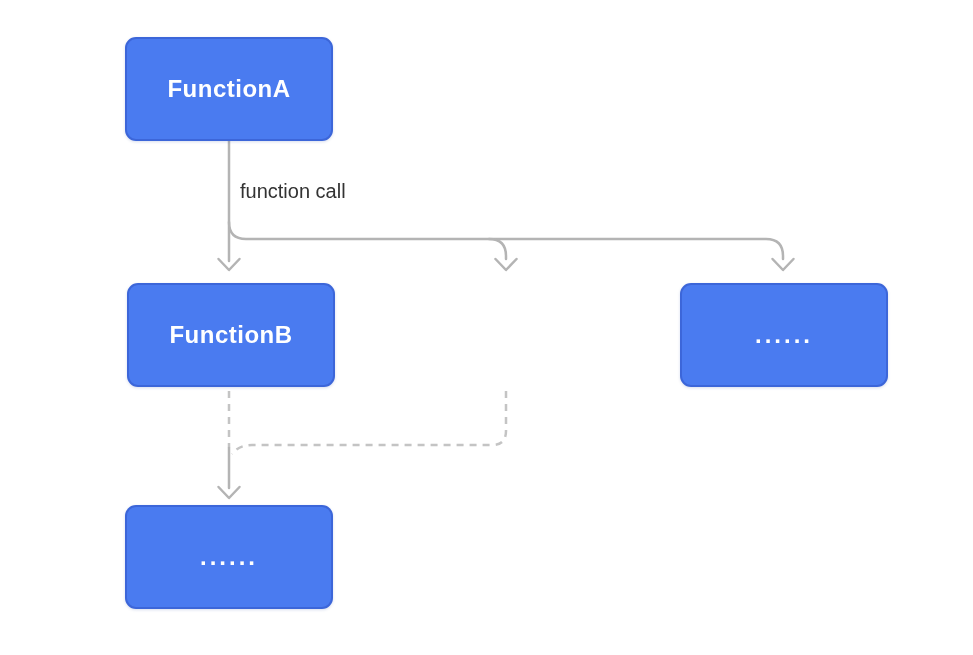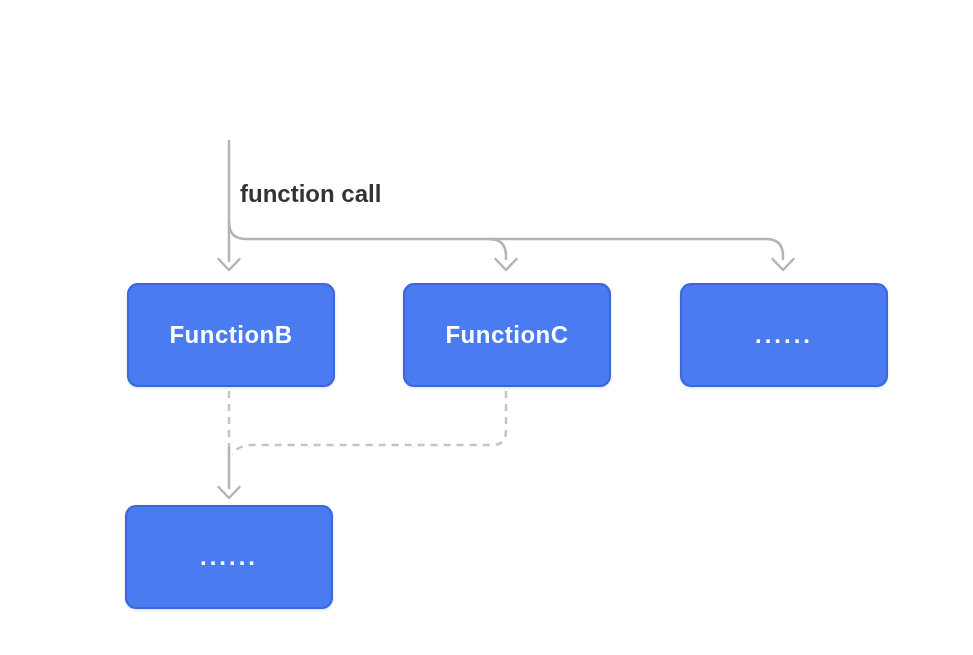--- a/index.html
+++ b/index.html
@@ -56,22 +56,22 @@
   .node-a{left:125px;top:37px;}
   .node-b{left:127px;top:283px;}
   .node-c{left:403px;top:283px;}
   .node-d{left:680px;top:283px;}
   .node-e{left:125px;top:505px;}
   .edge-label{
     position:absolute;
     left:240px;
     top:180px;
     color:var(--c-label_text);
-    font-size:24px;
-    font-weight:bold;
+    font-size:20px;
+    font-weight:normal;
     white-space:nowrap;
   }
   .solid-edge{
     stroke:var(--c-connector);
     stroke-width:2.5;
     fill:none;
     stroke-linecap:round;
     stroke-linejoin:round;
   }
   .dashed-edge{
@@ -98,30 +98,30 @@
     <path class="solid-edge" d="M495.5 259 L506 270 L516.5 259"></path>
 
     <path class="dashed-edge" d="M229 391 L229 448"></path>
 
     <path class="dashed-edge" d="M506 391 L506 431 Q506 445 492 445 L252 445 Q239 445 232 454"></path>
 
     <path class="solid-edge" d="M229 448 L229 488"></path>
     <path class="solid-edge" d="M218.5 487 L229 498 L239.5 487"></path>
   </svg>
 
+  <div class="node node-a">
+    <span class="node-label">FunctionA</span>
+  </div>
 
   <div class="edge-label">function call</div>
 
   <div class="node node-b">
     <span class="node-label">FunctionB</span>
   </div>
 
-  <div class="node node-c">
-    <span class="node-label">FunctionC</span>
-  </div>
 
   <div class="node node-d">
     <span class="node-label dots">......</span>
   </div>
 
   <div class="node node-e">
     <span class="node-label dots">......</span>
   </div>
 
 </div>

